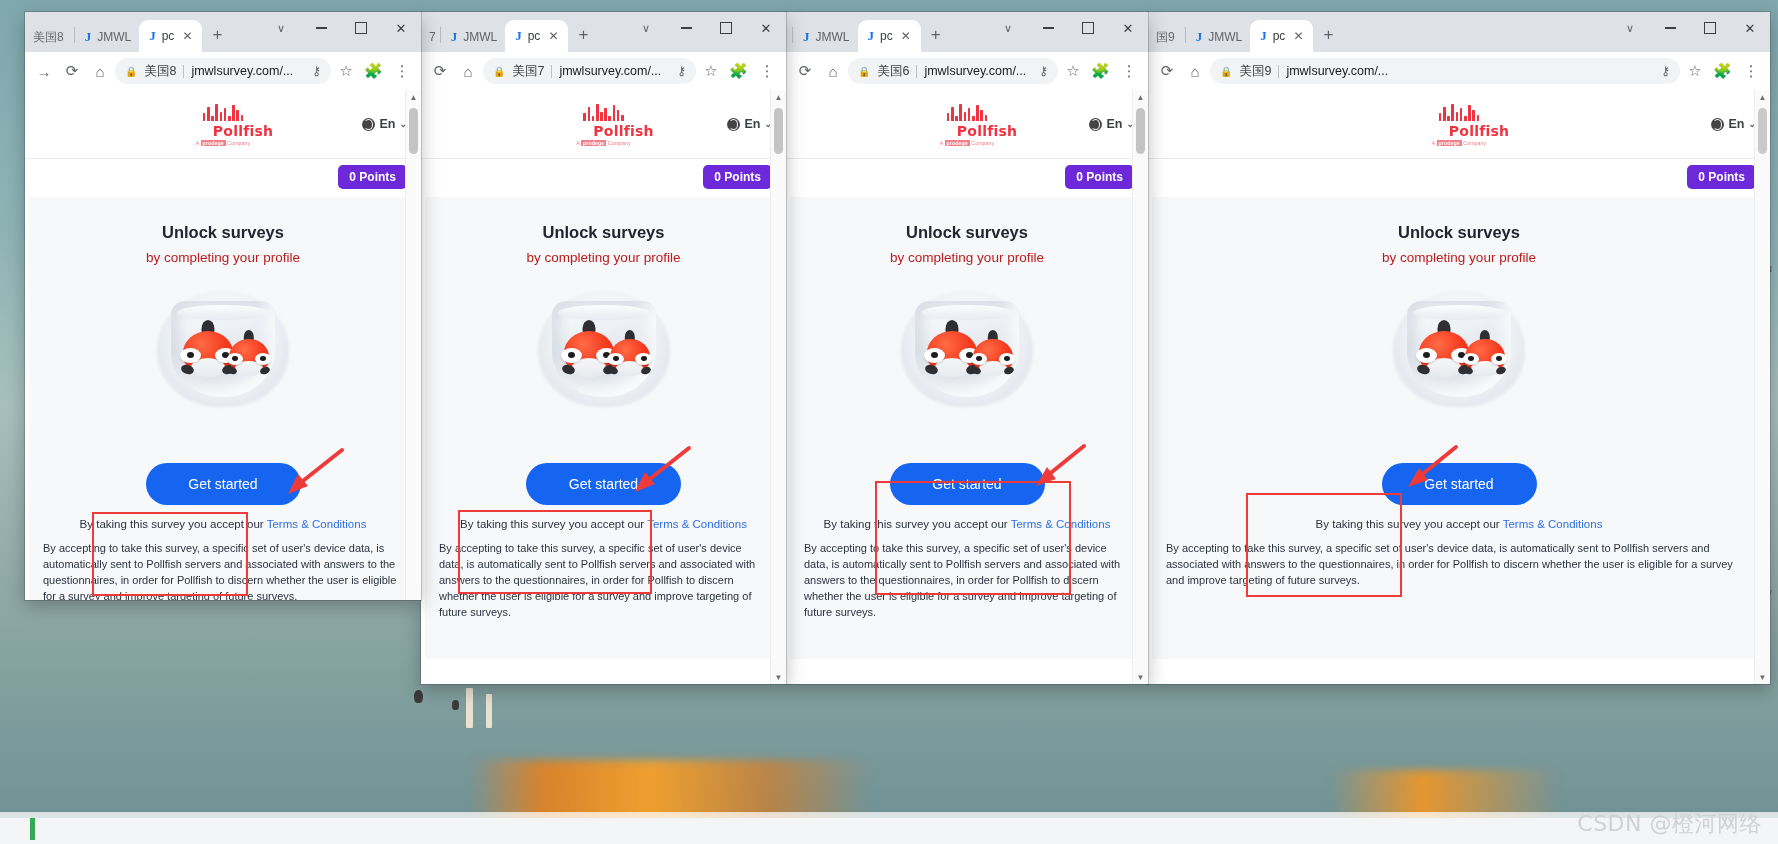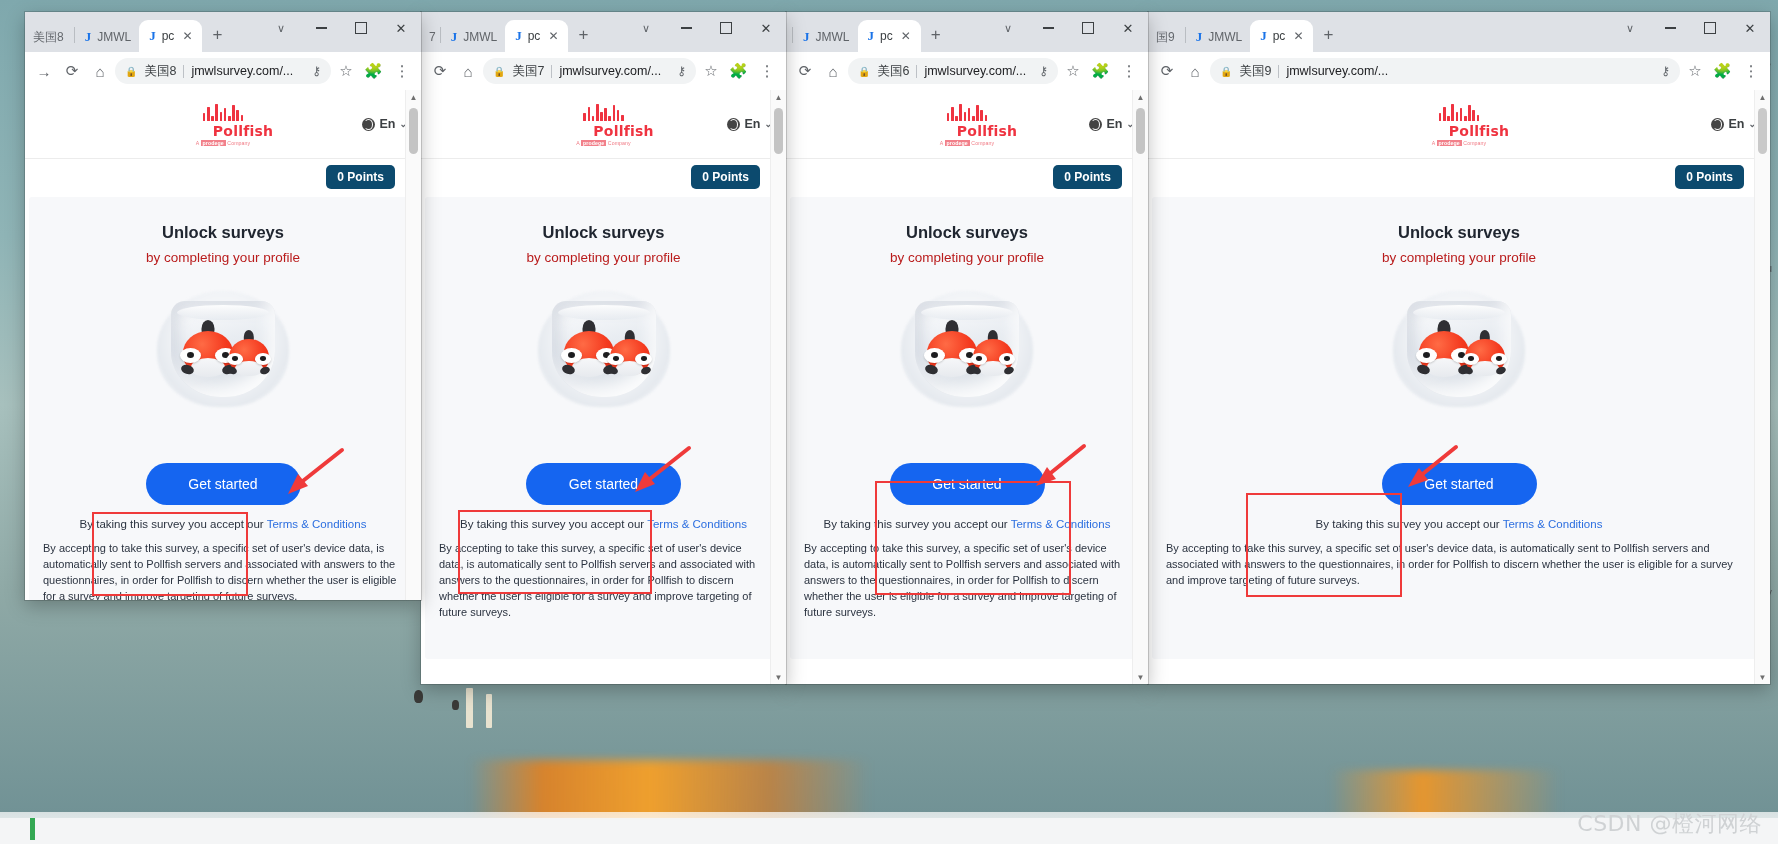--- a/index.html
+++ b/index.html
@@ -144,22 +144,22 @@
   .globe::after {
     content:""; position:absolute; left:2px; top:1.5px; width:7px; height:9px;
     border-radius: 50%; border: 1.2px solid #fff; border-left-color: transparent;
   }
   .caret { font-size: 9px; color: #5f6368; }
 
   .pointsrow {
     background: #fff; height: 38px; position: relative;
   }
   .pointsbadge {
-    position: absolute; right: 26px; top: 6px;
-    background: #0c4a6e; color: #fff; font-size: 12px; font-weight: bold;
+    position: absolute; right: 14px; top: 6px;
+    background: #6d28d9; color: #fff; font-size: 12px; font-weight: bold;
     padding: 5px 11px; border-radius: 5px; white-space: nowrap;
   }
 
   .card {
     background: #f7f8fa; margin: 0 4px; border-radius: 3px;
     position: relative; text-align: center;
     padding-top: 26px;
   }
   .h1 { font-size: 16.5px; font-weight: bold; color: #202630; }
   .h2 { font-size: 13.5px; color: #b91c1c; margin-top: 8px; }

